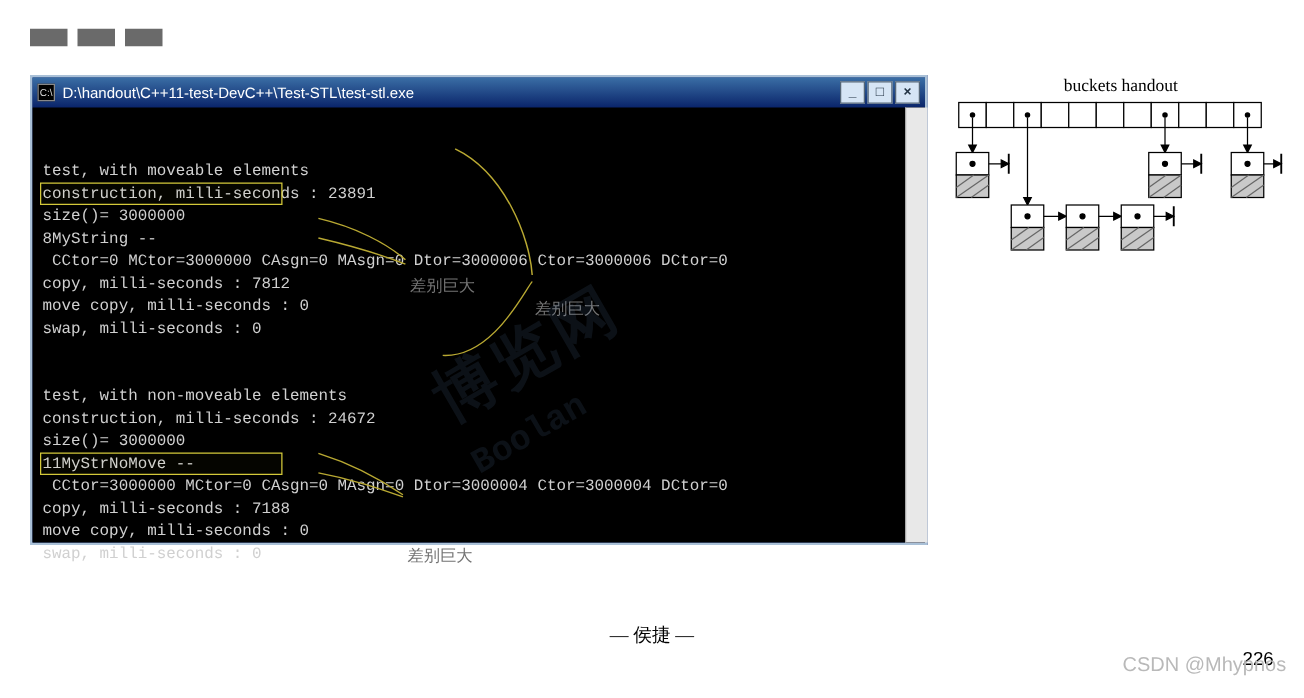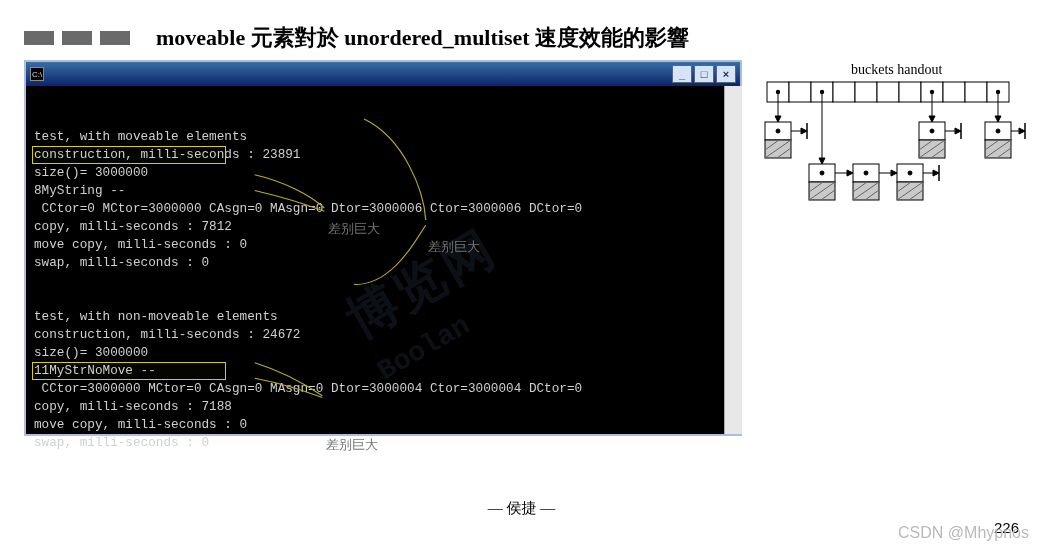--- a/index.html
+++ b/index.html
@@ -168,26 +168,26 @@
     font-family: Arial, sans-serif;
   }
 </style>
 </head>
 <body>
 
 <div class="hdr">
   <div class="bar"></div>
   <div class="bar"></div>
   <div class="bar"></div>
-  <div class="title">moveable 元素對於 unordered_multiset 速度效能的影響</div>
 </div>
 
 <div class="win">
   <div class="titlebar">
     <span class="icon">C:\</span>
+    <span>D:\handout\C++11-test-DevC++\Test-STL\test-stl.exe</span>
     <span class="spacer"></span>
     <span class="wbtn">_</span>
     <span class="wbtn">□</span>
     <span class="wbtn">×</span>
   </div>
   <div class="term">
 <span></span>
 <span>test, with moveable elements</span>
 <span>construction, milli-seconds : 23891</span>
 <span>size()= 3000000</span>

